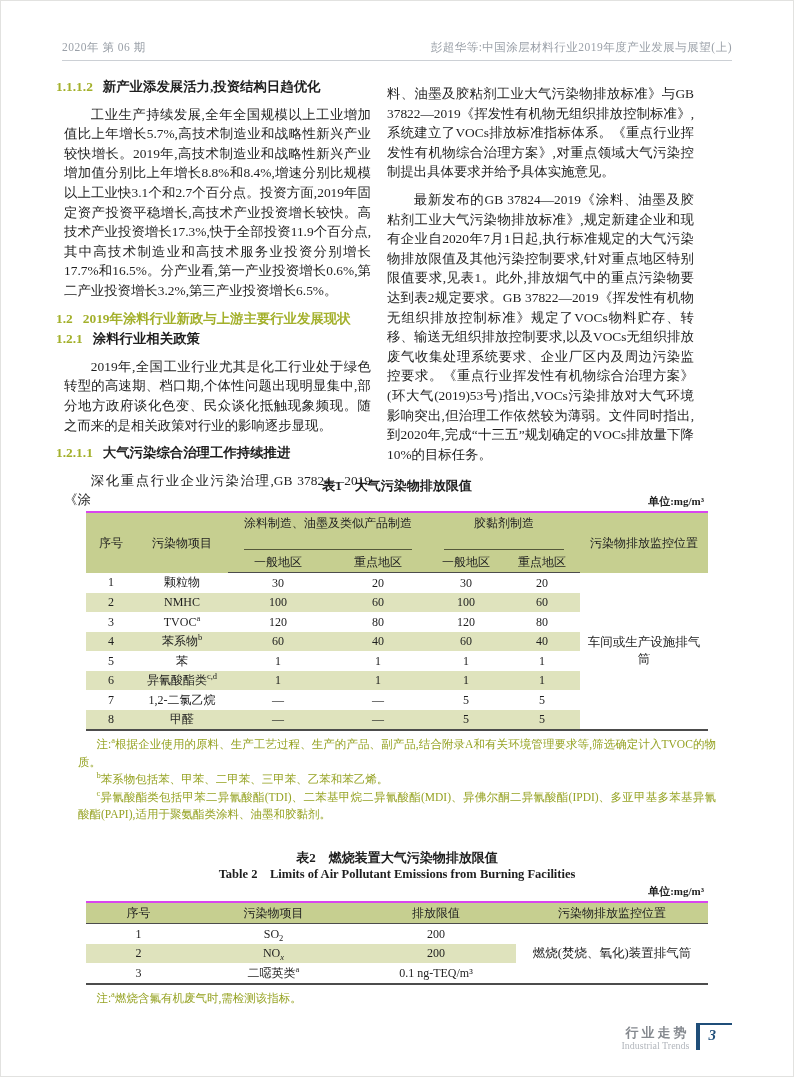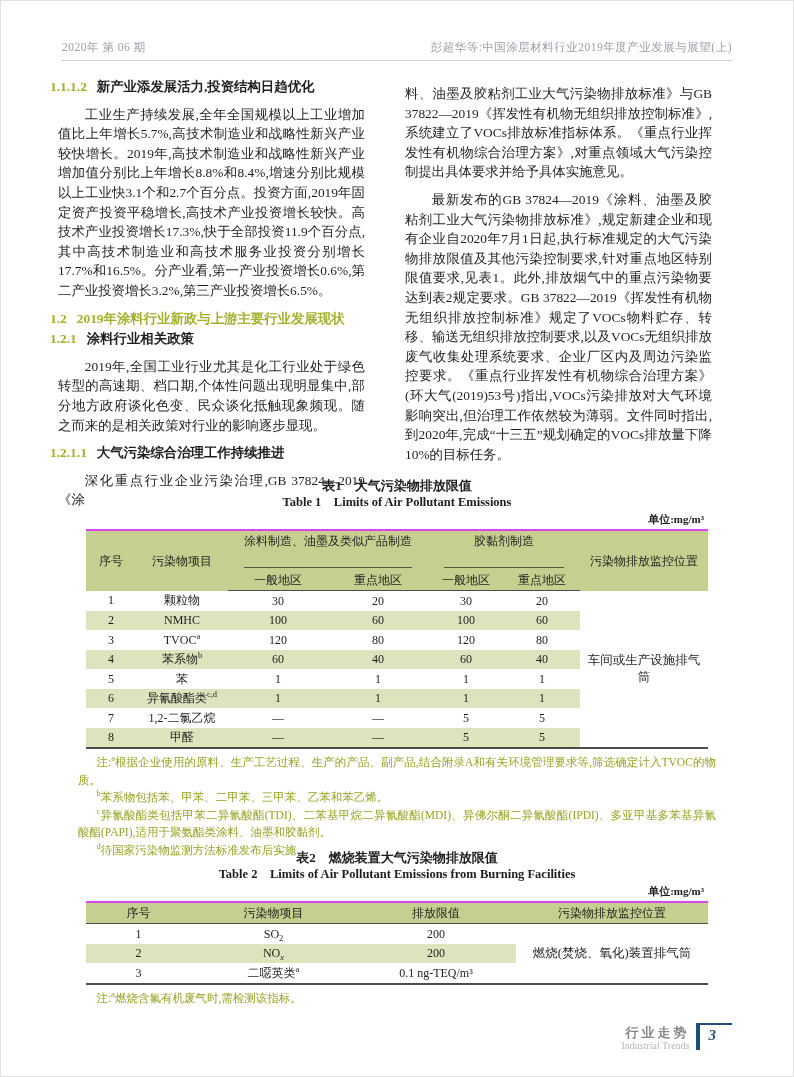--- a/index.html
+++ b/index.html
@@ -5,21 +5,21 @@
   html,body{margin:0;padding:0;background:#f5f5f4;}
   .page{
     position:relative;width:794px;height:1077px;background:#ffffff;
     box-shadow:inset 0 0 0 1px #e2e2e0;overflow:hidden;
     font-family:"Liberation Serif","DejaVu Serif",serif;color:#1e1e1e;
   }
   
   .pg-header{position:absolute;left:62px;top:40px;width:670px;display:flex;justify-content:space-between;align-items:flex-end;font-size:11.5px;color:#9aa0a8;letter-spacing:.5px;gap:39px;}
   .pg-header-rule{position:absolute;left:62px;top:60px;width:670px;border-top:1px solid #ccd0d5;}
   
-  .columns{position:absolute;left:50px;top:76px;width:670px;display:flex;gap:24px;}
+  .columns{position:absolute;left:56px;top:76px;width:670px;display:flex;}
   .col{width:323px;font-size:13.4px;line-height:19.6px;text-align:justify;}
   .para{margin:8px;text-indent:2em;}
   .para.no-indent{text-indent:0;}
   .sec-head{margin:1px 0;font-weight:bold;font-size:13.4px;line-height:19.6px;text-indent:0;}
   .sec-num{color:#a3b02b;margin-right:10px;}
   .sec-head.all-green{color:#a3b02b;}
   
   .tbl-section{position:absolute;left:62px;width:670px;}
   .tbl-title-cn{margin:0;text-align:center;font-weight:bold;font-size:13px;line-height:17px;}
   .tbl-title-en{margin:0 0 2px 0;text-align:center;font-weight:bold;font-size:12.5px;line-height:16px;}
@@ -66,21 +66,20 @@
       <p class="para">深化重点行业企业污染治理,GB 37824—2019《涂</p>
     </div>
     <div class="col">
       <p class="para no-indent">料、油墨及胶粘剂工业大气污染物排放标准》与GB 37822—2019《挥发性有机物无组织排放控制标准》,系统建立了VOCs排放标准指标体系。《重点行业挥发性有机物综合治理方案》,对重点领域大气污染控制提出具体要求并给予具体实施意见。</p>
       <p class="para">最新发布的GB 37824—2019《涂料、油墨及胶粘剂工业大气污染物排放标准》,规定新建企业和现有企业自2020年7月1日起,执行标准规定的大气污染物排放限值及其他污染控制要求,针对重点地区特别限值要求,见表1。此外,排放烟气中的重点污染物要达到表2规定要求。GB 37822—2019《挥发性有机物无组织排放控制标准》规定了VOCs物料贮存、转移、输送无组织排放控制要求,以及VOCs无组织排放废气收集处理系统要求、企业厂区内及周边污染监控要求。《重点行业挥发性有机物综合治理方案》(环大气(2019)53号)指出,VOCs污染排放对大气环境影响突出,但治理工作依然较为薄弱。文件同时指出,到2020年,完成“十三五”规划确定的VOCs排放量下降10%的目标任务。</p>
     </div>
   </div>
 
   <div class="tbl-section" style="top:477px;">
     <p class="tbl-title-cn">表1　大气污染物排放限值</p>
-    <p class="tbl-title-en">Table 1　Limits of Air Pollutant Emissions</p>
     <p class="tbl-unit">单位:mg/m³</p>
     <table class="data" id="t1">
       <colgroup>
         <col style="width:50px">
           <col style="width:92px">
           <col style="width:100px">
           <col style="width:100px">
           <col style="width:76px">
           <col style="width:76px">
           <col style="width:128px">
@@ -169,21 +168,20 @@
             <td><span>—</span></td>
             <td><span>5</span></td>
             <td><span>5</span></td>
           </tr>
         </tbody>
     </table>
     <div class="notes" id="t1-notes">
         <p class="note-line">注:<sup>a</sup>根据企业使用的原料、生产工艺过程、生产的产品、副产品,结合附录A和有关环境管理要求等,筛选确定计入TVOC的物质。</p>
         <p class="note-line"><sup>b</sup>苯系物包括苯、甲苯、二甲苯、三甲苯、乙苯和苯乙烯。</p>
         <p class="note-line"><sup>c</sup>异氰酸酯类包括甲苯二异氰酸酯(TDI)、二苯基甲烷二异氰酸酯(MDI)、异佛尔酮二异氰酸酯(IPDI)、多亚甲基多苯基异氰酸酯(PAPI),适用于聚氨酯类涂料、油墨和胶黏剂。</p>
-        <p class="note-line"><sup>d</sup>待国家污染物监测方法标准发布后实施。</p>
       </div>
   </div>
 
   <div class="tbl-section" style="top:849px;">
     <p class="tbl-title-cn">表2　燃烧装置大气污染物排放限值</p>
     <p class="tbl-title-en">Table 2　Limits of Air Pollutant Emissions from Burning Facilities</p>
     <p class="tbl-unit">单位:mg/m³</p>
     <table class="data" id="t2">
       <colgroup>
         <col style="width:105px">

